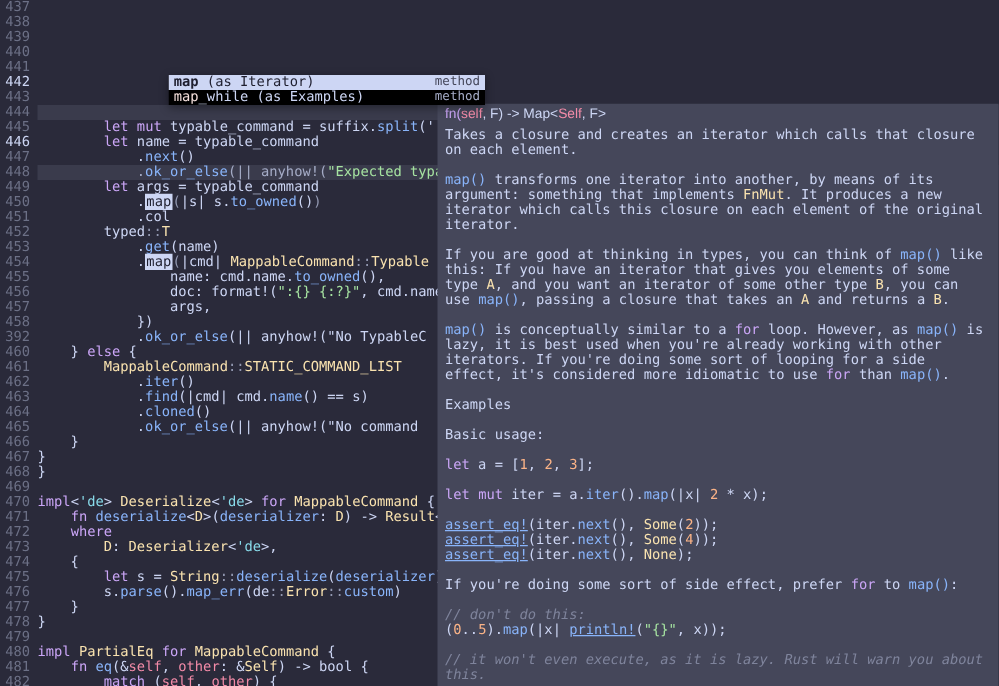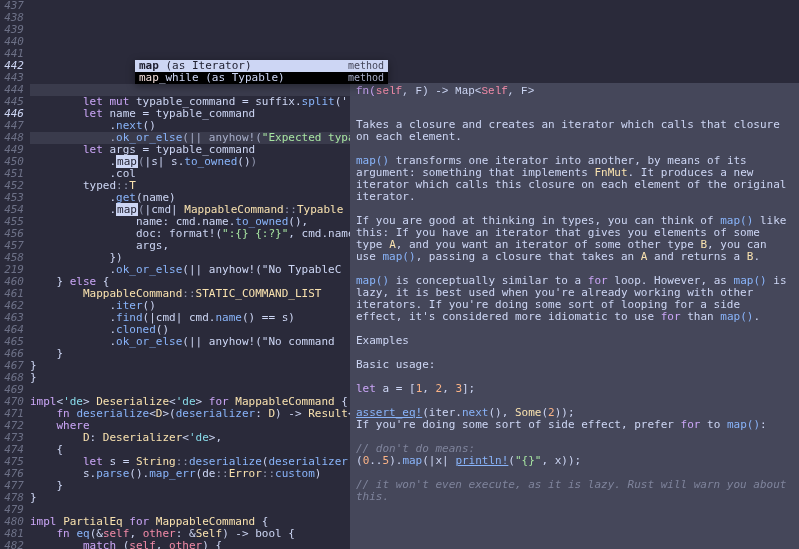--- a/index.html
+++ b/index.html
@@ -13,21 +13,21 @@
   }
   .editor { display: flex; width: 100%; height: 100%; }
   .gutter {
     width: 30px;
     background: #2a2a3a;
     color: #6c7086;
     text-align: right;
     padding-right: 6px;
     user-select: none;
   }
-  .gutter .ln { height: 12px; font-style: italic; }
+  .gutter .ln { height: 12px; }
   .gutter .ln.cur { color: #cdd6f4; }
 
   .code {
     flex: 1;
     position: relative;
     white-space: pre;
   }
   .line { height: 12px; }
 
   
@@ -105,21 +105,21 @@
     z-index: 5;
   }
   .doc p { margin-bottom: 12px; }
   .doc code { color: #f9e2af; }
   .doc .kw  { color: #cba6f7; }
   .doc .fnc { color: #89b4fa; }
   .doc .str { color: #a6e3a1; }
   .doc .num { color: #fab387; }
   .doc .cmt { color: #7f849c; font-style: italic; }
   .doc .ty  { color: #f9e2af; }
-  .sig { font-family: Liberation Mono, monospace; margin-bottom:22px;}
+  .sig { font-family: Liberation Sans, sans-serif; margin-bottom:5px;}
 </style>
 </head>
 <body>
 
 <div class="editor">
   <div class="gutter" id="gutter">
       <div class="ln">437</div>
       <div class="ln">438</div>
       <div class="ln">439</div>
       <div class="ln">440</div>
@@ -134,21 +134,21 @@
       <div class="ln">449</div>
       <div class="ln">450</div>
       <div class="ln">451</div>
       <div class="ln">452</div>
       <div class="ln">453</div>
       <div class="ln">454</div>
       <div class="ln">455</div>
       <div class="ln">456</div>
       <div class="ln">457</div>
       <div class="ln">458</div>
-      <div class="ln">219</div>
+      <div class="ln">392</div>
       <div class="ln">460</div>
       <div class="ln">461</div>
       <div class="ln">462</div>
       <div class="ln">463</div>
       <div class="ln">464</div>
       <div class="ln">465</div>
       <div class="ln">466</div>
       <div class="ln">467</div>
       <div class="ln">468</div>
       <div class="ln">469</div>
@@ -169,21 +169,21 @@
 
   <div class="code">
     <div class="code-inner" id="code-inner">
       
       <div class="hl-line" style="top:60px;"></div>
       <div class="hl-line" style="top:108px;"></div>
       
     <div class="line">        <span class="kw">let</span> <span class="kw">mut</span> typable_command = suffix.<span class="fnc">split</span>(' ').<span class="fnc">into_iter</span>().<span class="fnc">map</span>(|<span class="var">arg</span>| arg.<span class="fnc">trim</span>());</div><div class="line">        <span class="kw">let</span> name = typable_command</div><div class="line">            .<span class="fnc">next</span>()</div><div class="line">            .<span class="fnc">ok_or_else</span>(|| anyhow!(<span class="str">"Expected typable command name"</span>))?;</div><div class="line">        <span class="kw">let</span> args = typable_command</div><div class="line">            .<span class="curbox">map</span><span class="pun">(</span>|s| s.<span class="fnc">to_owned</span>()<span class="pun">)</span></div><div class="line">            .col</div><div class="line">        typed<span class="pun">::</span><span class="ty">T</span></div><div class="line">            .<span class="fnc">get</span>(name)</div><div class="line">            .<span class="curbox">map</span><span class="pun">(</span>|cmd| <span class="ty">MappableCommand</span><span class="pun">::</span><span class="ty">Typable</span> {</div><div class="line">                name: cmd.name.<span class="fnc">to_owned</span>(),</div><div class="line">                doc: format!(<span class="str">":{} {:?}"</span>, cmd.name, args),</div><div class="line">                args,</div><div class="line">            })</div><div class="line">            .<span class="fnc">ok_or_else</span>(|| anyhow!("No TypableC</div><div class="line">    } <span class="kw">else</span> {</div><div class="line">        <span class="ty">MappableCommand</span><span class="pun">::</span><span class="ty">STATIC_COMMAND_LIST</span></div><div class="line">            .<span class="fnc">iter</span>()</div><div class="line">            .<span class="fnc">find</span>(|<span class="var">cmd</span>| cmd.<span class="fnc">name</span>() == s)</div><div class="line">            .<span class="fnc">cloned</span>()</div><div class="line">            .<span class="fnc">ok_or_else</span>(|| anyhow!("No command </div><div class="line">    }</div><div class="line">}</div><div class="line">}</div><div class="line"></div><div class="line"><span class="kw">impl</span>&lt;<span class="lf">'de</span>&gt; <span class="ty">Deserialize</span>&lt;<span class="lf">'de</span>&gt; <span class="kw">for</span> <span class="ty">MappableCommand</span> {</div><div class="line">    <span class="kw">fn</span> <span class="fnc">deserialize</span>&lt;<span class="ty">D</span>&gt;(<span class="fnc">deserializer</span>: <span class="ty">D</span>) -&gt; <span class="ty">Result</span>&lt;Se</div><div class="line">    <span class="kw">where</span></div><div class="line">        <span class="ty">D</span>: <span class="ty">Deserializer</span>&lt;<span class="lf">'de</span>&gt;,</div><div class="line">    {</div><div class="line">        <span class="kw">let</span> s = <span class="ty">String</span><span class="pun">::</span><span class="fnc">deserialize</span>(<span class="fnc">deserializer</span>)?;</div><div class="line">        s.<span class="fnc"><span class="fnc">parse</span></span>().<span class="fnc"><span class="fnc">map_err</span></span>(de<span class="pun">::</span><span class="ty">Error</span><span class="pun">::</span><span class="fnc">custom</span>)</div><div class="line">    }</div><div class="line">}</div><div class="line"></div><div class="line"><span class="kw">impl</span> <span class="ty">PartialEq</span> <span class="kw">for</span> <span class="ty">MappableCommand</span> {</div><div class="line">    <span class="kw">fn</span> <span class="fnc">eq</span>(&amp;<span class="err">self</span>, <span class="err">other</span>: &amp;<span class="ty">Self</span>) -&gt; bool {</div><div class="line">        <span class="kw">match</span> (<span class="err">self</span>, <span class="err">other</span>) {</div></div>
 
     
-    <div class="popup" id="popup"><div class="popup-row sel"><span><span></span><span class="match">map</span><span> (as Iterator)</span></span><span class="kind">method</span></div><div class="popup-row"><span><span></span><span class="match">map</span><span>_while (as Typable)</span></span><span class="kind">method</span></div></div>
+    <div class="popup" id="popup"><div class="popup-row sel"><span><span></span><span class="match">map</span><span> (as Iterator)</span></span><span class="kind">method</span></div><div class="popup-row"><span><span></span><span class="match">map</span><span>_while (as Examples)</span></span><span class="kind">method</span></div></div>
 
     
     <div class="doc">
       <div class="sig">
         <span class="kw">fn(</span><span class="err">self</span><span>, F) -&gt; Map&lt;</span><span class="err">Self</span><span>, F&gt;</span>
       </div>
 
       <p>Takes a closure and creates an iterator which calls that closure on each element.</p>
 
       <p>
@@ -195,25 +195,28 @@
       </p>
 
       <p>
         <code class="fnc">map()</code><span> is conceptually similar to a </span><code class="kw">for</code><span> loop. However, as </span><code class="fnc">map()</code><span> is lazy, it is best used when you're already working with other iterators. If you're doing some sort of looping for a side effect, it's considered more idiomatic to use </span><code class="kw">for</code><span> than </span><code class="fnc">map()</code><span>.</span>
       </p>
 
       <p>Examples</p>
       <p>Basic usage:</p>
 
       <p><span class="kw">let</span> a = [<span class="num">1</span>, <span class="num">2</span>, <span class="num">3</span>];</p>
+      <p><span class="kw">let</span> <span class="kw">mut</span> iter = a.<span class="fnc">iter</span>().<span class="fnc">map</span>(|x| <span class="num">2</span> * x);</p>
       <p style="margin-bottom:0;"><span class="mac">assert_eq!</span>(iter.<span class="fnc">next</span>(), <span class="ty">Some</span>(<span class="num">2</span>));</p>
+      <p style="margin-bottom:0;"><span class="mac">assert_eq!</span>(iter.<span class="fnc">next</span>(), <span class="ty">Some</span>(<span class="num">4</span>));</p>
+      <p><span class="mac">assert_eq!</span>(iter.<span class="fnc">next</span>(), <span class="ty">None</span>);</p>
 
       <p>
         <span>If you're doing some sort of side effect, prefer </span><code class="kw">for</code><span> to </span><code class="fnc">map()</code><span>:</span>
       </p>
 
-      <p class="cmt" style="margin-bottom:0;">// don't do means:</p>
+      <p class="cmt" style="margin-bottom:0;">// don't do this:</p>
       <p>(<span class="num">0</span>..<span class="num">5</span>).<span class="fnc">map</span>(|x| <span class="mac">println!</span>(<span class="str">"{}"</span>, x));</p>
       <p class="cmt">// it won't even execute, as it is lazy. Rust will warn you about this.</p>
 
     </div>
   </div>
 </div>
 
 </body></html>

